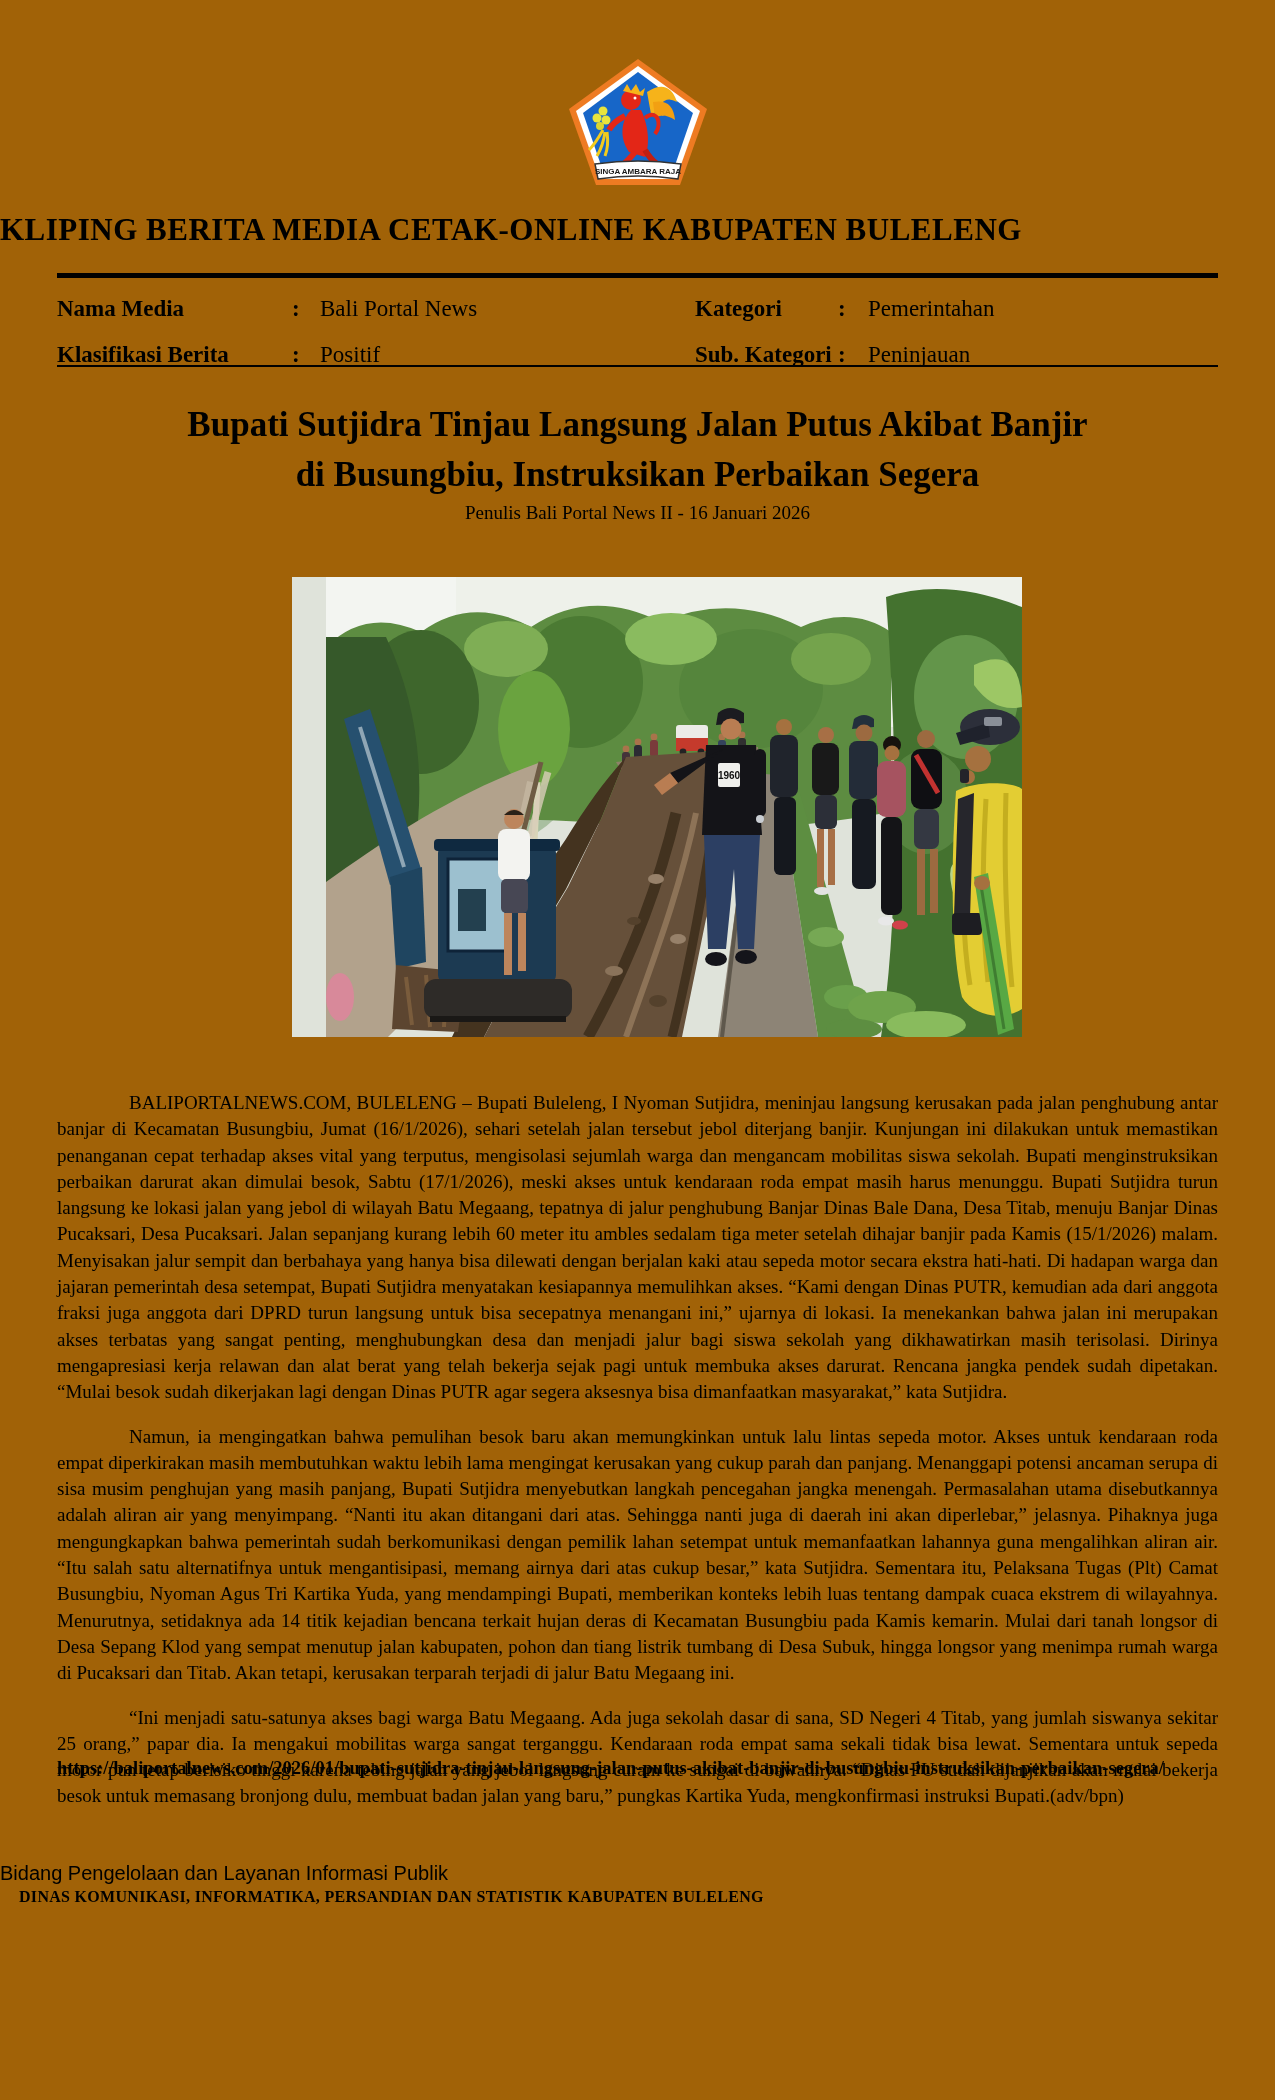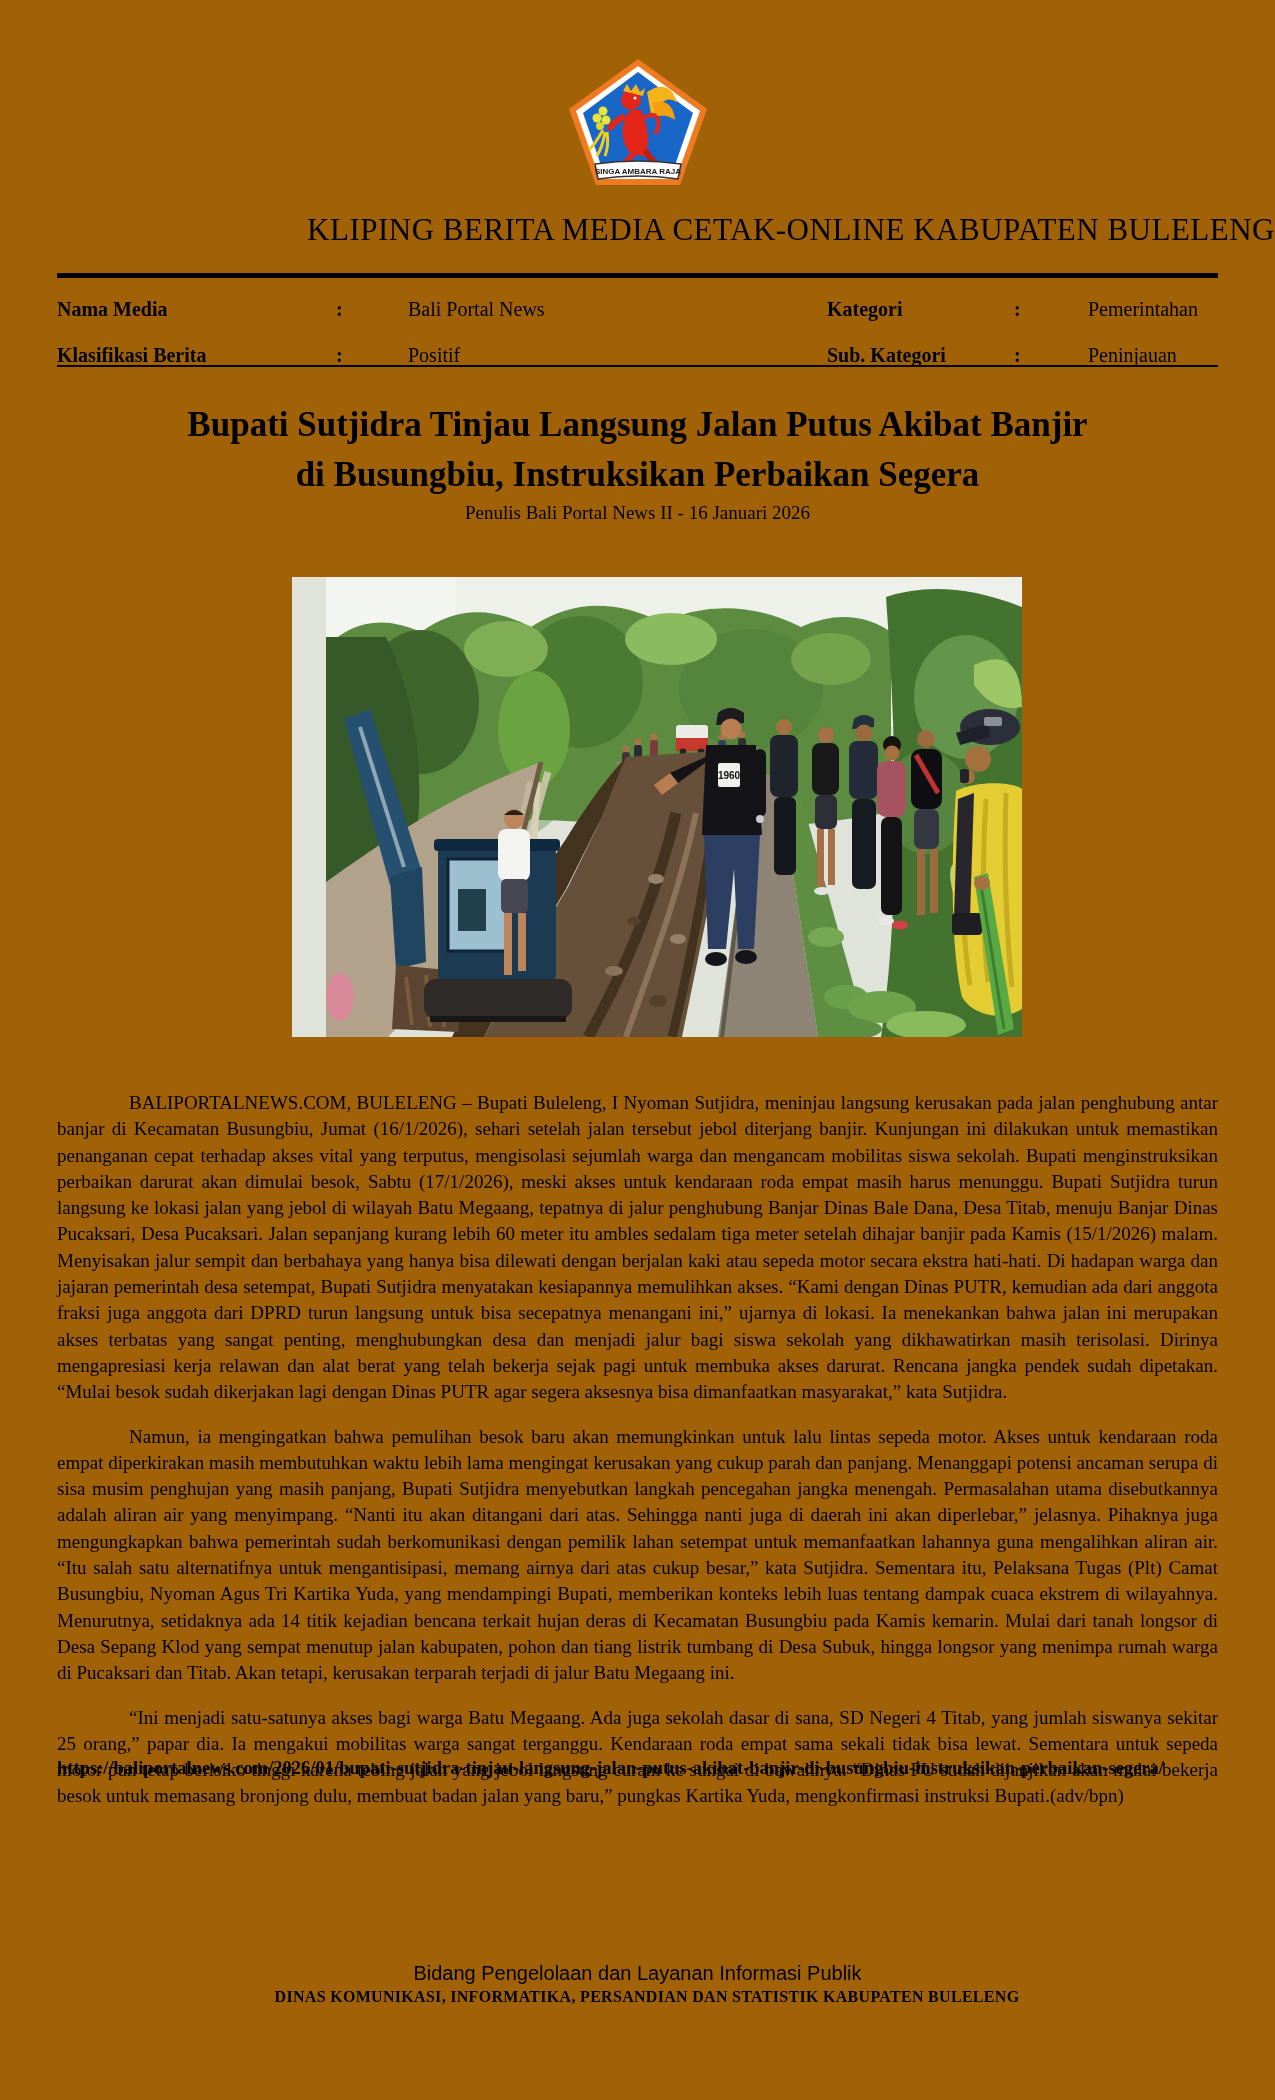--- a/index.html
+++ b/index.html
@@ -5,26 +5,26 @@
   html,body { margin:0; padding:0; background:#9a9a9a; }
   .page {
     position:relative; width:1275px; height:2100px; margin:0 auto;
     background:#a16207; color:#000;
     font-family:"Liberation Serif", serif;
     overflow:hidden;
   }
   .logo-wrap { position:absolute; left:551px; top:58px; width:174px; height:130px; }
   .header-title {
     position:absolute; top:212px; left:0; width:100%;
-    text-align:right; font-size:31px; font-weight:normal; letter-spacing:0.5px;
+    text-align:left; font-size:31px; font-weight:bold; letter-spacing:0.5px;
     font-family:"Liberation Serif", serif;
   }
   .rule-thick { position:absolute; left:57px; width:1161px; top:273px; height:5px; background:#000; }
   .rule-thin  { position:absolute; left:57px; width:1161px; top:365px; height:2px; background:#000; }
-  .meta-row { position:absolute; left:57px; width:1161px; display:flex; font-size:20px; line-height:30px;gap:44px; }
+  .meta-row { position:absolute; left:57px; width:1161px; display:flex; font-size:23px; line-height:30px; }
   .meta-row.r1 { top:294px; }
   .meta-row.r2 { top:340px; }
   .m-label  { width:235px; font-weight:bold; }
   .m-colon  { width:28px;  font-weight:bold; }
   .m-value  { width:375px; }
   .m-label2 { width:143px; font-weight:bold; }
   .m-colon2 { width:30px;  font-weight:bold; }
   .m-value2 { flex:1; }
   .article-title {
     position:absolute; top:400px; left:0; width:100%;
@@ -41,21 +41,21 @@
   .photo svg { display:block; }
   .body-text {
     position:absolute; left:57px; top:1090px; width:1161px;
     font-size:19px; line-height:26.3px; text-align:justify;
   }
   .para { text-indent:72px; margin:0 0 18px 0; }
   .source-url {
     position:absolute; left:57px; top:1758px; width:1161px;
     font-size:18.5px; font-weight:bold; word-break:break-all; cursor:pointer;
   }
-  .footer { position:absolute; top:1962px; left:0; width:100%; text-align:center; }
+  .footer { position:absolute; top:1862px; left:0; width:100%; text-align:left; }
   .footer-line1 { font-family:"Liberation Sans", sans-serif; font-size:20px; }
   .footer-line2 { font-family:"Liberation Serif", serif; font-size:16px; font-weight:bold; margin-top:3px; letter-spacing:0.3px;margin-left:19px; }
 </style>
 </head>
 <body>
 
 <div class="page">
 
   <div class="logo-wrap">
     <svg width="174" height="130" viewBox="0 0 174 130">

